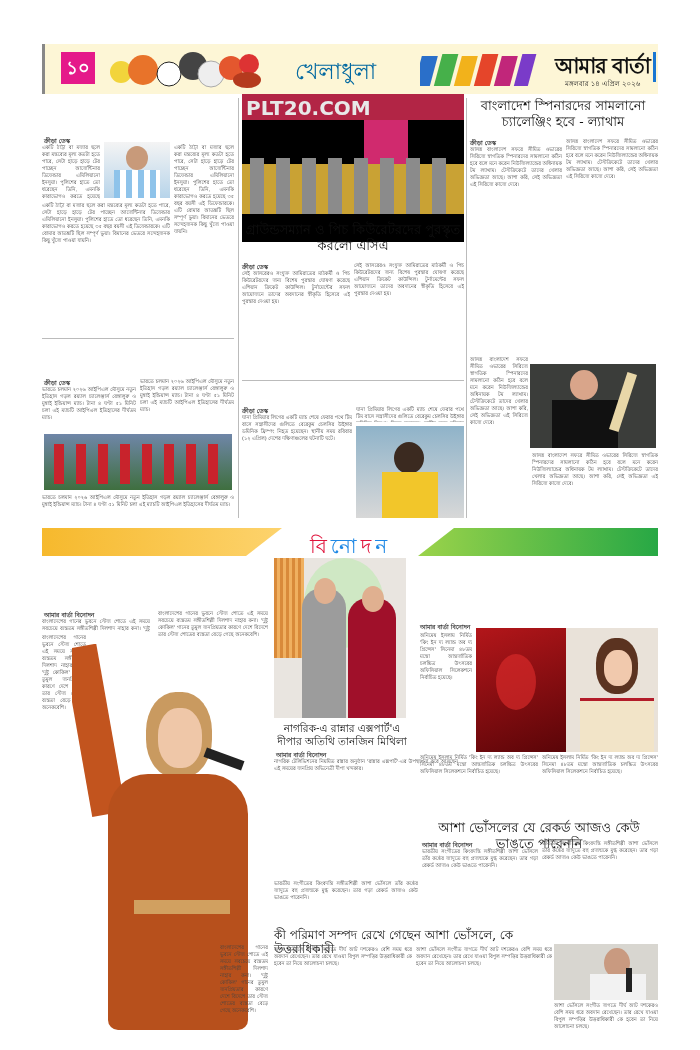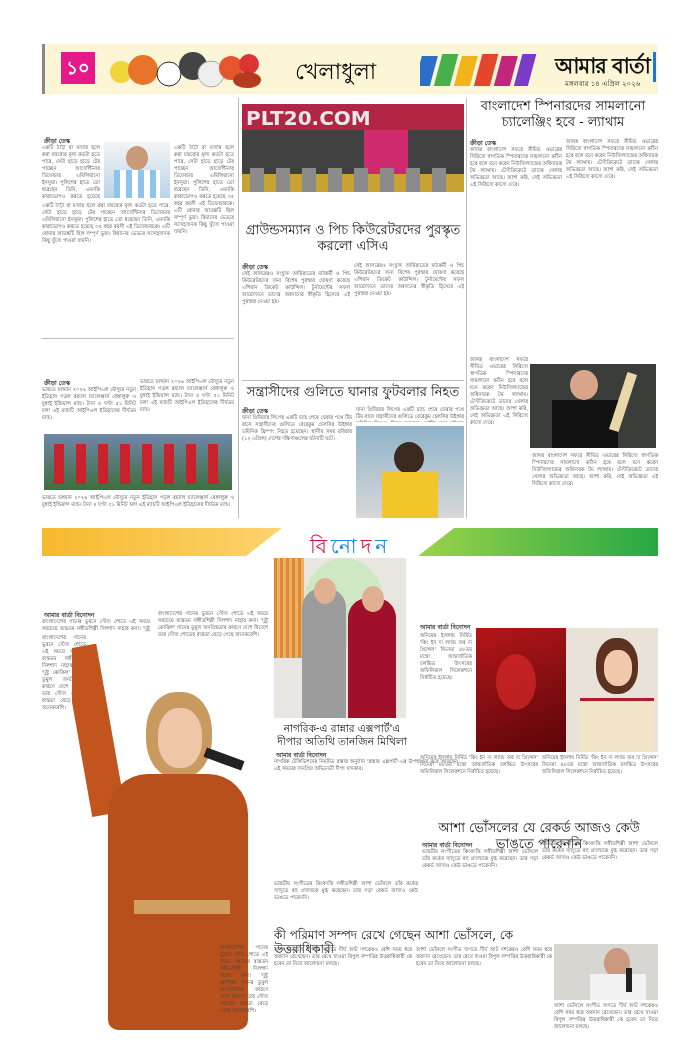--- a/index.html
+++ b/index.html
@@ -3,21 +3,21 @@
 <meta charset="utf-8">
 <style>
   * { box-sizing: border-box; margin: 0; padding: 0; }
   html, body { width: 700px; height: 1050px; background: #ffffff; overflow: hidden; }
   body { font-family: "DejaVu Sans", sans-serif; color: #1a1a1a; position: relative; }
   .page { position: absolute; left: 42px; top: 44px; width: 616px; height: 990px; }
   
   .masthead { position: absolute; left: 0; top: 0; width: 616px; height: 50px; background: #fdf6d6; border-left: 3px solid #888; }
   .page-no { position: absolute; left: 16px; top: 8px; width: 34px; height: 32px; background: #e5198a; color: #fff; font-size: 18px; font-weight: bold; text-align: center; line-height: 32px; }
   .balls { position: absolute; left: 62px; top: 4px; width: 160px; height: 42px; }
-  .section-title { position: absolute; left: 250px; top: 10px; font-size: 22px; color: #000000; font-family: "DejaVu Serif", serif; }
+  .section-title { position: absolute; left: 250px; top: 10px; font-size: 22px; color: #0369a1; font-family: "DejaVu Serif", serif; }
   .runners { position: absolute; left: 375px; top: 4px; width: 120px; height: 42px; }
   .logo { position: absolute; left: 510px; top: 6px; font-size: 21px; font-weight: bold; color: #111; letter-spacing: -1px; }
   .logo-bar { position: absolute; left: 608px; top: 8px; width: 3px; height: 30px; background: #1976d2; }
   .date { position: absolute; left: 520px; top: 34px; font-size: 7px; color: #222; }
   
   .headline { position: absolute; font-family: "DejaVu Serif", serif; color: #111; text-align: center; line-height: 1.2; }
   .byline { position: absolute; font-size: 6px; color: #333; font-weight: bold; }
   .body-text { position: absolute; font-size: 5px; line-height: 7px; color: #444; text-align: justify; overflow: hidden; }
   .photo { position: absolute; overflow: hidden; }
   .divider-v { position: absolute; width: 1px; background: #bbb; }
@@ -68,21 +68,21 @@
     <div style="position:absolute;left:22px;top:4px;width:22px;height:24px;border-radius:50%;background:#c89a7a;"></div>
     <div style="position:absolute;left:10px;top:28px;width:46px;height:28px;background:repeating-linear-gradient(90deg,#8ec3ea 0 6px,#fff 6px 12px);"></div>
   </div>
   <div class="body-text" style="left:0;top:100px;width:58px;height:56px;">একটি ঠাট্টা বা মজার ছলে করা মন্তব্যের মূল্য কতটা হতে পারে, সেটা হাড়ে হাড়ে টের পাচ্ছেন আর্জেন্টিনার ডিফেন্ডার এমিলিয়ানো ইনসুয়া। পুলিশের হাতে তো ধরেছেন তিনি, এমনকি কারাভোগও করতে হয়েছে ৩৫ বছর বয়সী এই ডিফেন্ডারকে। এটি বোমার আতঙ্কটি ছিল সম্পূর্ণ ভুয়া। বিমানের ভেতরে সন্দেহজনক কিছু খুঁজে পাওয়া যায়নি।</div>
   <div class="body-text" style="left:132px;top:100px;width:60px;height:190px;">একটি ঠাট্টা বা মজার ছলে করা মন্তব্যের মূল্য কতটা হতে পারে, সেটা হাড়ে হাড়ে টের পাচ্ছেন আর্জেন্টিনার ডিফেন্ডার এমিলিয়ানো ইনসুয়া। পুলিশের হাতে তো ধরেছেন তিনি, এমনকি কারাভোগও করতে হয়েছে ৩৫ বছর বয়সী এই ডিফেন্ডারকে। এটি বোমার আতঙ্কটি ছিল সম্পূর্ণ ভুয়া। বিমানের ভেতরে সন্দেহজনক কিছু খুঁজে পাওয়া যায়নি।</div>
   <div class="body-text" style="left:0;top:158px;width:128px;height:132px;">একটি ঠাট্টা বা মজার ছলে করা মন্তব্যের মূল্য কতটা হতে পারে, সেটা হাড়ে হাড়ে টের পাচ্ছেন আর্জেন্টিনার ডিফেন্ডার এমিলিয়ানো ইনসুয়া। পুলিশের হাতে তো ধরেছেন তিনি, এমনকি কারাভোগও করতে হয়েছে ৩৫ বছর বয়সী এই ডিফেন্ডারকে। এটি বোমার আতঙ্কটি ছিল সম্পূর্ণ ভুয়া। বিমানের ভেতরে সন্দেহজনক কিছু খুঁজে পাওয়া যায়নি।</div>
 
   <div class="divider-v" style="left:196px;top:54px;height:420px;"></div>
   <div class="divider-h" style="left:0;top:294px;width:192px;"></div>
 
-  <div class="photo" style="left:200px;top:60px;width:222px;height:88px;background:#404040;">
+  <div class="photo" style="left:200px;top:50px;width:222px;height:148px;background:#000000;">
     <div style="position:absolute;left:0;top:0;width:222px;height:26px;background:#b22545;"></div>
     <div style="position:absolute;left:4px;top:2px;color:#e8e8e8;font-size:20px;font-weight:bold;">PLT20.COM</div>
     <div style="position:absolute;left:122px;top:26px;width:44px;height:44px;background:#d02a6e;"></div>
     <div style="position:absolute;left:0;top:70px;width:222px;height:50px;background:#c9a234;"></div>
     <div style="position:absolute;left:8px;top:64px;width:206px;height:56px;background:repeating-linear-gradient(90deg,#8b8b8b 0 14px,transparent 14px 26px);"></div>
   </div>
   <div class="headline" style="left:200px;top:178px;width:222px;font-size:13px;">গ্রাউন্ডসম্যান ও পিচ কিউরেটরদের পুরস্কৃত করলো এসিএ</div>
   <div class="byline" style="left:200px;top:218px;">ক্রীড়া ডেস্ক</div>
   <div class="body-text" style="left:200px;top:226px;width:108px;height:106px;">সেই আসরেরও সংযুক্ত আমিরাতের মাঠকর্মী ও পিচ কিউরেটরদের জন্য বিশেষ পুরস্কার ঘোষণা করেছে এশিয়ান ক্রিকেট কাউন্সিল। টুর্নামেন্টের সফল আয়োজনে তাদের অবদানের স্বীকৃতি হিসেবে এই পুরস্কার দেওয়া হয়।</div>
   <div class="body-text" style="left:312px;top:218px;width:110px;height:114px;">সেই আসরেরও সংযুক্ত আমিরাতের মাঠকর্মী ও পিচ কিউরেটরদের জন্য বিশেষ পুরস্কার ঘোষণা করেছে এশিয়ান ক্রিকেট কাউন্সিল। টুর্নামেন্টের সফল আয়োজনে তাদের অবদানের স্বীকৃতি হিসেবে এই পুরস্কার দেওয়া হয়।</div>
@@ -102,21 +102,20 @@
   <div class="body-text" style="left:490px;top:408px;width:126px;height:68px;">আসন্ন বাংলাদেশ সফরে সীমিত ওভারের সিরিজে স্বাগতিক স্পিনারদের সামলানো কঠিন হবে বলে মনে করেন নিউজিল্যান্ডের অধিনায়ক টম ল্যাথাম। টেস্টক্রিকেটে তাদের খেলার অভিজ্ঞতা আছে। আশা করি, সেই অভিজ্ঞতা এই সিরিজে কাজে দেবে।</div>
 
   <div class="byline" style="left:2px;top:334px;">ক্রীড়া ডেস্ক</div>
   <div class="body-text" style="left:0;top:342px;width:94px;height:44px;">ভারতে চলমান ২০২৬ আইপিএল মৌসুমে নতুন ইতিহাস গড়ল রয়্যাল চ্যালেঞ্জার্স বেঙ্গালুরু ও মুম্বাই ইন্ডিয়ান্স ম্যাচ। টানা ৪ ঘণ্টা ৫১ মিনিট চলা এই ম্যাচটি আইপিএল ইতিহাসের দীর্ঘতম ম্যাচ।</div>
   <div class="body-text" style="left:98px;top:334px;width:94px;height:52px;">ভারতে চলমান ২০২৬ আইপিএল মৌসুমে নতুন ইতিহাস গড়ল রয়্যাল চ্যালেঞ্জার্স বেঙ্গালুরু ও মুম্বাই ইন্ডিয়ান্স ম্যাচ। টানা ৪ ঘণ্টা ৫১ মিনিট চলা এই ম্যাচটি আইপিএল ইতিহাসের দীর্ঘতম ম্যাচ।</div>
   <div class="photo" style="left:2px;top:390px;width:188px;height:56px;background:linear-gradient(180deg,#6f86a8,#3f6f3f);">
     <div style="position:absolute;left:10px;top:10px;width:168px;height:40px;background:repeating-linear-gradient(90deg,#c8232c 0 10px,transparent 10px 22px);"></div>
   </div>
   <div class="body-text" style="left:0;top:450px;width:192px;height:24px;">ভারতে চলমান ২০২৬ আইপিএল মৌসুমে নতুন ইতিহাস গড়ল রয়্যাল চ্যালেঞ্জার্স বেঙ্গালুরু ও মুম্বাই ইন্ডিয়ান্স ম্যাচ। টানা ৪ ঘণ্টা ৫১ মিনিট চলা এই ম্যাচটি আইপিএল ইতিহাসের দীর্ঘতম ম্যাচ।</div>
 
-  <div class="headline" style="left:200px;top:340px;width:222px;font-size:13px;">সন্ত্রাসীদের গুলিতে ঘানার ফুটবলার নিহত</div>
   <div class="byline" style="left:200px;top:362px;">ক্রীড়া ডেস্ক</div>
   <div class="body-text" style="left:200px;top:370px;width:110px;height:106px;">ঘানা প্রিমিয়ার লিগের একটি ম্যাচ শেষে ফেরার পথে টিম বাসে সন্ত্রাসীদের গুলিতে বেরেকুম চেলসির উইঙ্গার ডমিনিক ফ্রিম্পং নিহত হয়েছেন। স্থানীয় সময় রবিবার (১২ এপ্রিল) দেশের দক্ষিণাঞ্চলের ঘটনাটি ঘটে।</div>
   <div class="body-text" style="left:314px;top:362px;width:108px;height:16px;">ঘানা প্রিমিয়ার লিগের একটি ম্যাচ শেষে ফেরার পথে টিম বাসে সন্ত্রাসীদের গুলিতে বেরেকুম চেলসির উইঙ্গার ডমিনিক ফ্রিম্পং নিহত হয়েছেন। স্থানীয় সময় রবিবার (১২ এপ্রিল) দেশের দক্ষিণাঞ্চলের ঘটনাটি ঘটে।</div>
   <div class="photo" style="left:314px;top:382px;width:108px;height:92px;background:linear-gradient(180deg,#8fb3c9,#d8d8d8);">
     <div style="position:absolute;left:38px;top:16px;width:30px;height:32px;border-radius:50%;background:#3b2a20;"></div>
     <div style="position:absolute;left:26px;top:46px;width:56px;height:46px;background:#f2c62a;"></div>
   </div>
 
   <div class="binodon-band">
     <div class="band-left"></div>

